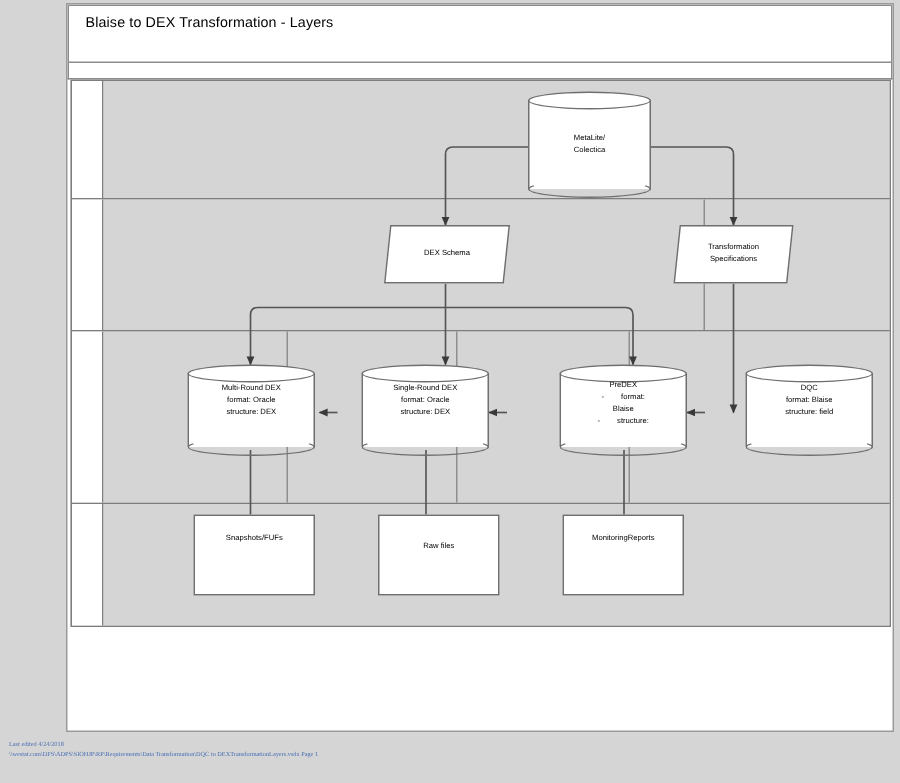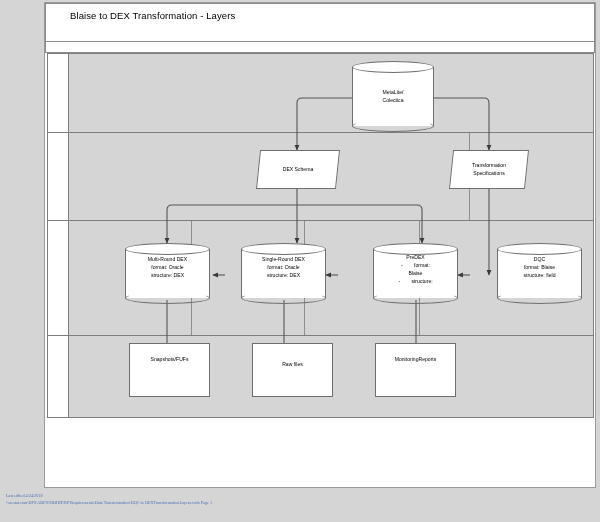--- a/index.html
+++ b/index.html
@@ -33,21 +33,21 @@
     left: 45px;
     top: 3px;
     width: 550px;
     height: 39px;
     background: #ffffff;
     border: 1px solid #8c8c8c;
     box-sizing: border-box;
   }
   #title-text {
     position: absolute;
-    left: 24px;
+    left: 11px;
     top: 6px;
     font-size: 9.5px;
     color: #000000;
     letter-spacing: .1px;
   }
   #subtitle-band {
     position: absolute;
     left: 45px;
     top: 42px;
     width: 550px;

